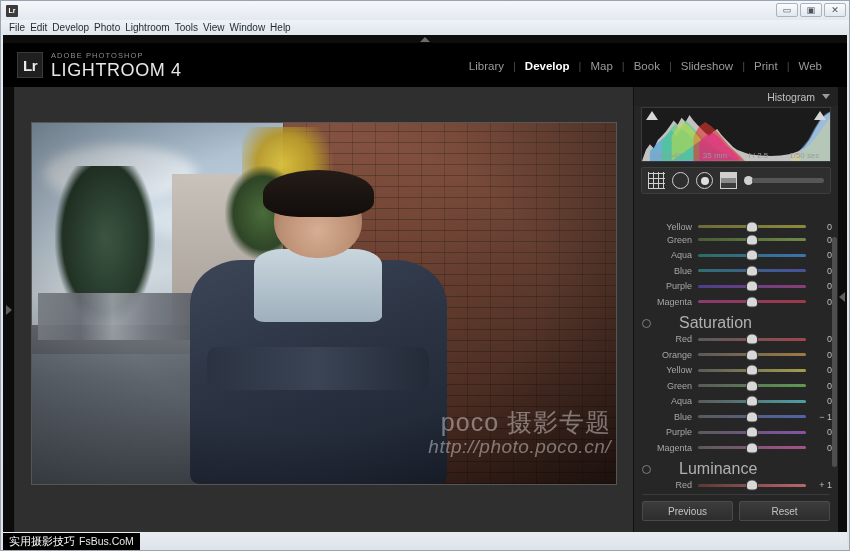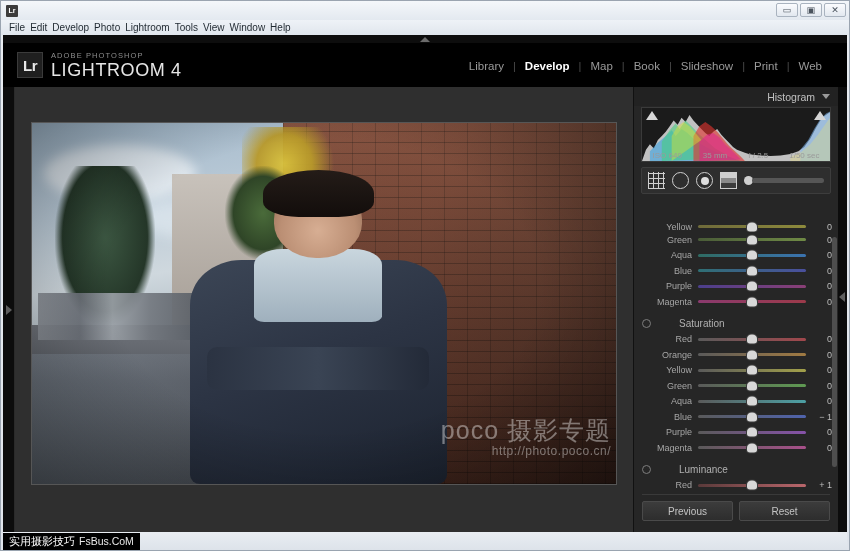--- a/index.html
+++ b/index.html
@@ -197,21 +197,21 @@
     font-family: "DejaVu Sans Mono", monospace;
     font-size: 31px; font-weight: bold; letter-spacing: 2px;
     color: rgba(104,84,188,.88);
     text-shadow: 0 0 1px rgba(60,40,150,.7);
   }
   .wm-poco {
     position: absolute; right: 5px; bottom: 26px; text-align: right;
     color: rgba(255,255,255,.40);
   }
   .wm-poco .p1 { font-size: 25px; letter-spacing: 1px; }
-  .wm-poco .p2 { font-size: 12px; letter-spacing: .5px; margin-top: -3px; }
+  .wm-poco .p2 { font-size: 19px; letter-spacing: .5px; margin-top: -3px; font-style: italic; }
 
   .toolbar {
     position: absolute; left: 16px; right: 16px; bottom: 10px; height: 22px;
     background: #3a3a3a; border: 1px solid #2a2a2a; border-radius: 2px;
     display: flex; align-items: center; padding: 0 5px; gap: 5px;
   }
   .tb-btn {
     height: 15px; min-width: 22px; background: linear-gradient(#5a5a5a,#464646);
     border: 1px solid #2d2d2d; border-radius: 2px;
     display: flex; align-items: center; justify-content: center;
@@ -285,21 +285,21 @@
     overflow: hidden; padding-top: 2px;
   }
   .sec-head {
     display: flex; align-items: center; height: 17px; padding-left: 8px;
     margin-top: 5px;
   }
   .sec-gear {
     width: 9px; height: 9px; border: 1.5px solid #7d7d7d; border-radius: 50%;
   }
   .sec-title {
-    font-size: 10px; color: #b0b0b0; margin-left: 28px;
+    font-size: 16px; color: #b0b0b0; margin-left: 28px;
   }
   .row { display: flex; align-items: center; height: 15.5px; padding: 0 6px 0 8px; }
   .row .lbl {
     width: 56px; text-align: right; font-size: 9px; color: #a6a6a6;
     padding-right: 6px;
   }
   .track {
     position: relative; flex: 1; height: 3px; border-radius: 2px;
   }
   .knob {

